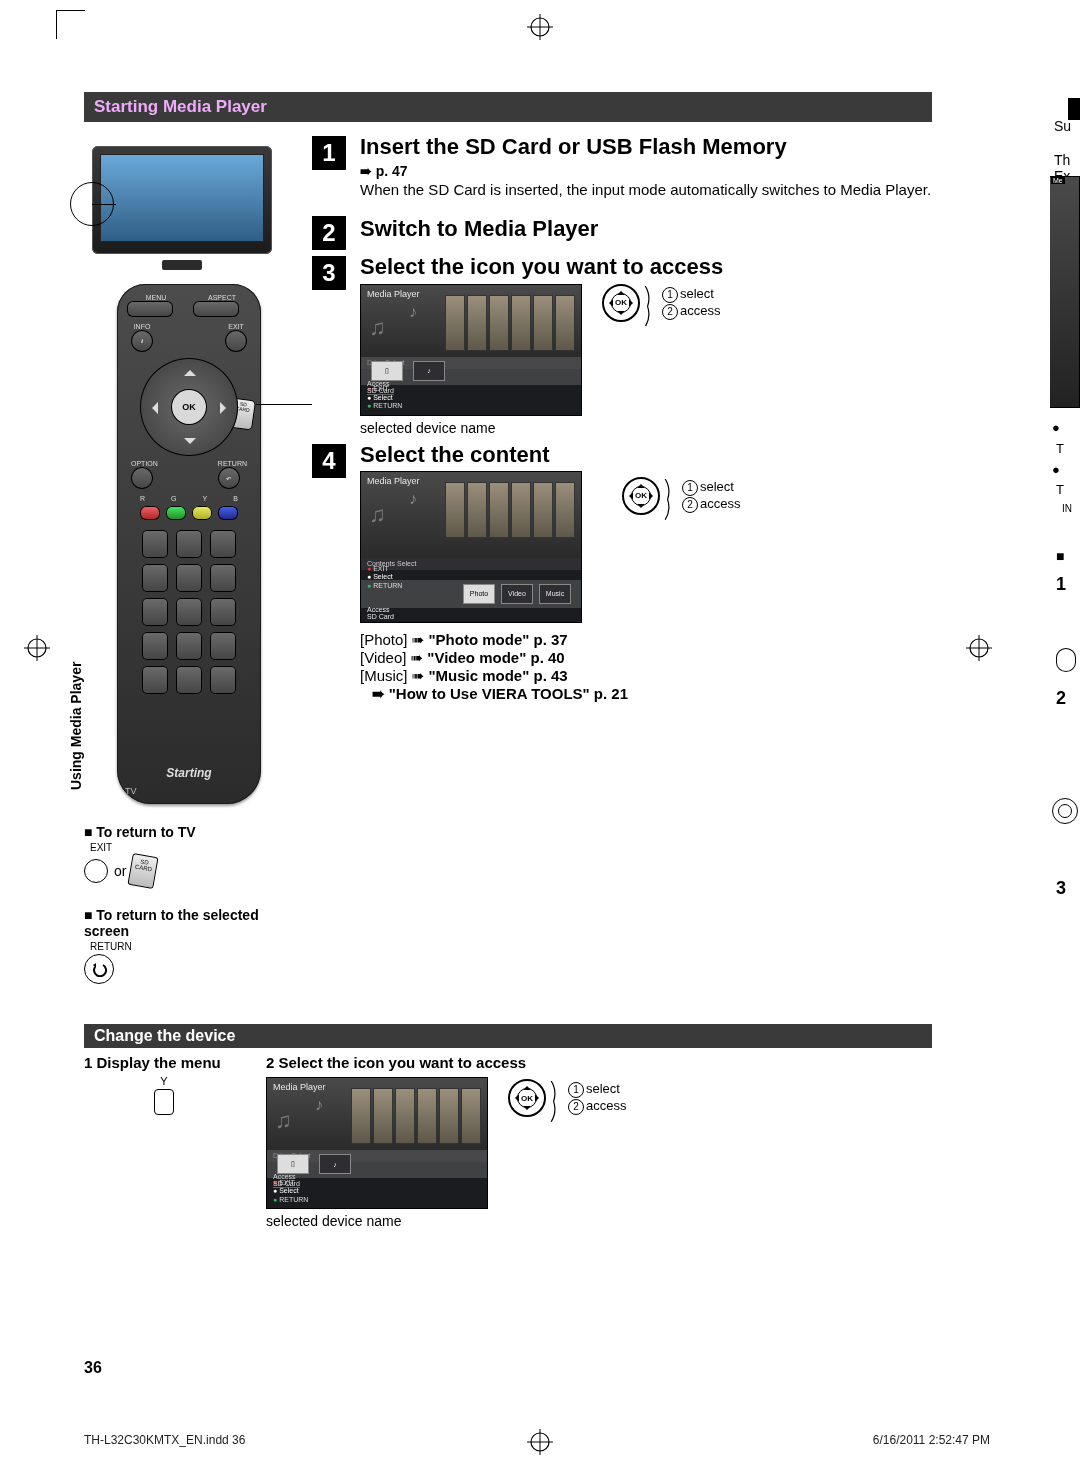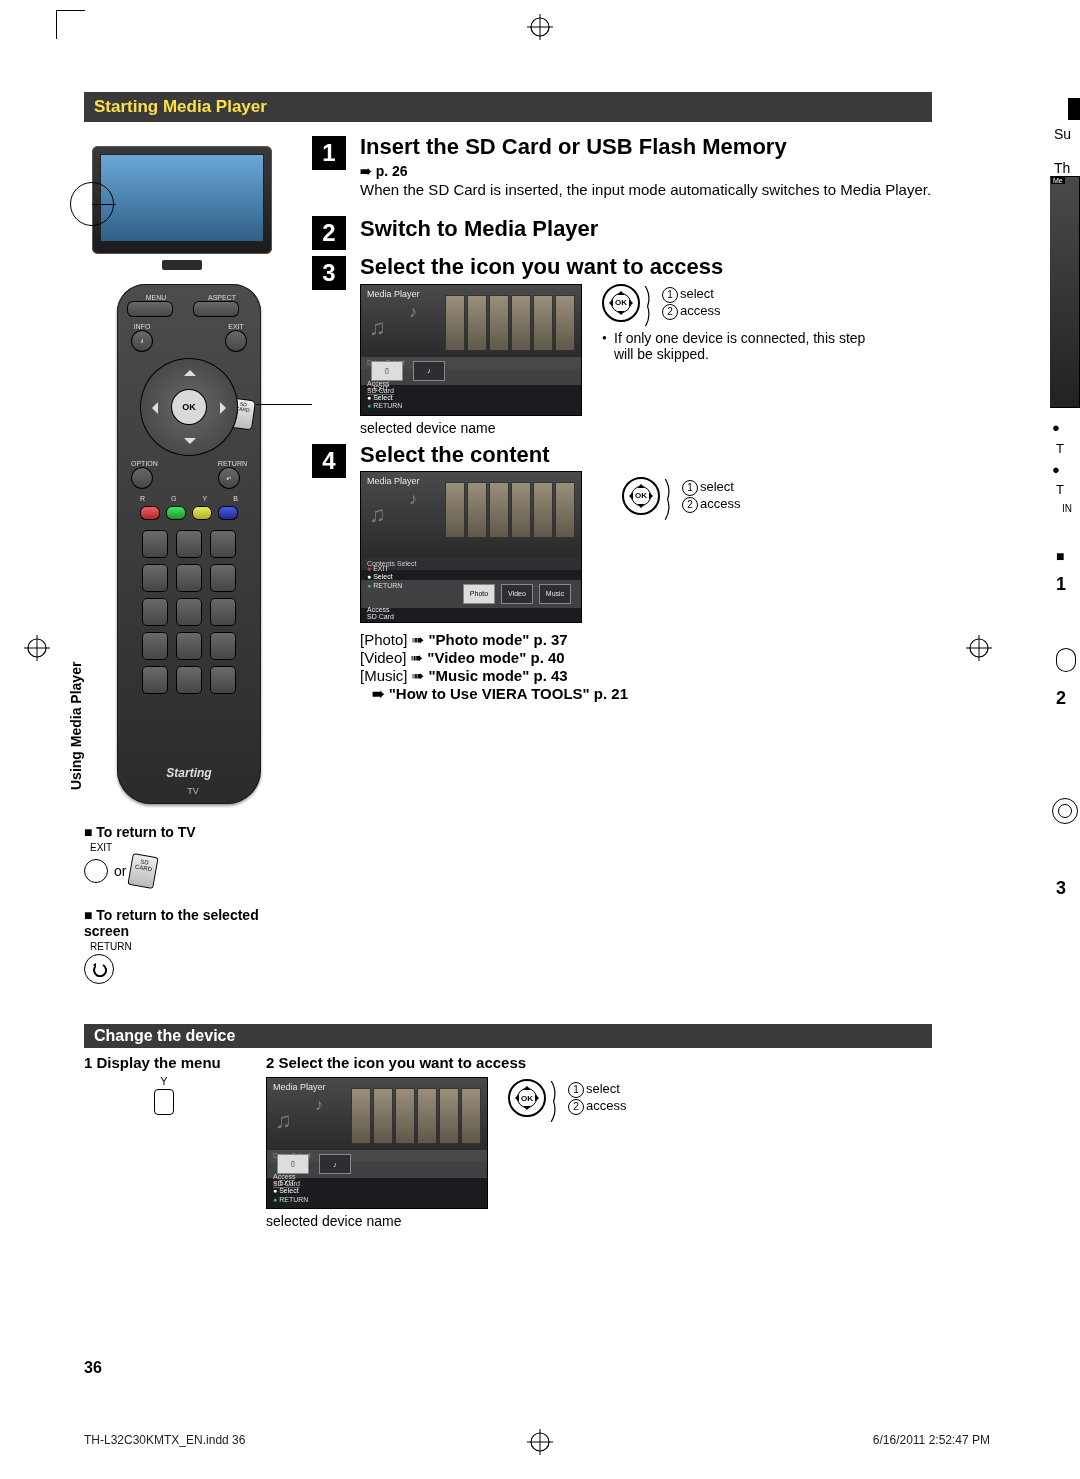--- a/index.html
+++ b/index.html
@@ -40,21 +40,21 @@
 
   .content {
     position: absolute;
     left: 84px;
     top: 92px;
     width: 848px;
   }
 
   .section-bar {
     background: #3a3a3a;
-    color: #fde047;
+    color: #f0abfc;
     font-weight: bold;
     padding: 5px 10px;
     font-size: 17px;
     margin-bottom: 12px;
   }
   .sub-bar {
     background: #3a3a3a;
     color: #fff;
     font-weight: bold;
     padding: 3px 10px;
@@ -153,21 +153,21 @@
   .cY{background:linear-gradient(#ee6,#aa2);} .cB{background:linear-gradient(#46e,#228);}
   .sdbtn {
     position:absolute; top:116px; right:8px; width:22px; height:28px;
     background:linear-gradient(#eee,#bbb); border-radius:4px;
     box-shadow: 0 0 0 1px #000;
     transform: rotate(8deg);
     font-size:5px; color:#000; text-align:center; line-height:1;
     padding-top:2px; box-sizing:border-box;
   }
   .brand { position:absolute; bottom:24px; left:0; right:0; text-align:center; color:#ddd; font-weight:bold; font-size:12px; font-style:italic;}
-  .tvlabel { position:absolute; bottom:8px; left:8px; right:0; text-align:center; color:#bbb; font-size:9px;}
+  .tvlabel { position:absolute; bottom:8px; left:8px; right:0; text-align:left; color:#bbb; font-size:9px;}
 
   .lead-line {
     position:absolute; width:80px; height:1px; background:#000;
   }
 
   
   .step { display:flex; gap:14px; margin-bottom: 16px; }
   .step-num {
     width: 34px; height: 34px; background:#000; color:#fff; font-weight:bold; font-size:24px;
     display:flex; align-items:center; justify-content:center; flex:none; margin-top:2px;
@@ -444,21 +444,21 @@
         </div>
       </div>
     </div>
 
     <div class="right-col">
 
       <div class="step">
         <div class="step-num">1</div>
         <div>
           <div class="step-title">Insert the SD Card or USB Flash Memory</div>
-          <div class="bold" style="font-size:14px;">➠ <span>p. 26</span></div>
+          <div class="bold" style="font-size:14px;">➠ <span>p. 47</span></div>
           <div style="font-size:15px; margin-top:2px;">When the SD Card is inserted, the input mode automatically switches to Media Player.</div>
         </div>
       </div>
 
       <div style="display:flex; gap:14px; margin-bottom:4px;">
         <div class="step-num">2</div>
         <div class="step-title" style="margin-top:2px;">Switch to Media Player</div>
       </div>
 
       <div class="step" style="margin-bottom:6px;">
@@ -510,21 +510,20 @@
                 <span class="brace">
                     <svg viewBox="0 0 10 34">
                       <path d="M1 0 Q6 8 3 17 Q6 26 1 34" fill="none" stroke="#000" stroke-width="1"></path>
                     </svg>
                   </span>
                 <div class="ok-labels">
                   <div><span class="circnum">1</span><span>select</span></div>
                   <div><span class="circnum">2</span><span>access</span></div>
                 </div>
               </div>
-              <div class="bullet" style="font-size:14px; margin-top:8px; max-width:260px;">If only one device is connected, this step will be skipped.</div>
             </div>
           </div>
         </div>
       </div>
 
       <div class="step">
         <div class="step-num">4</div>
         <div style="flex:1">
           <div class="step-title">Select the content</div>
           <div style="display:flex; gap:40px; align-items:flex-start; margin-top:4px;">
@@ -663,21 +662,21 @@
           </div>
         </div>
       </div>
     </div>
   </div>
 
 </div>
 
 <div class="cut-strip">
   <div class="blackbar"></div>
-  <span style="margin-top:28px;">Su</span>
+  <span style="margin-top:20px;">Su</span>
   <span style="margin-top:18px;">Th</span>
   <span>Ex</span>
   <div class="thumb">
     <div style="position:absolute;top:0;left:2px;font-size:7px;color:#fff;background:#000;padding:0 2px;">Me</div>
   </div>
   <div style="position:absolute; top:320px; left:2px; font-size:13px; line-height:1.6;">
     <div>● <span>T</span></div>
     <div>● <span>T</span></div>
     <div style="font-size:10px; margin-left:10px;">IN</div>
   </div>

